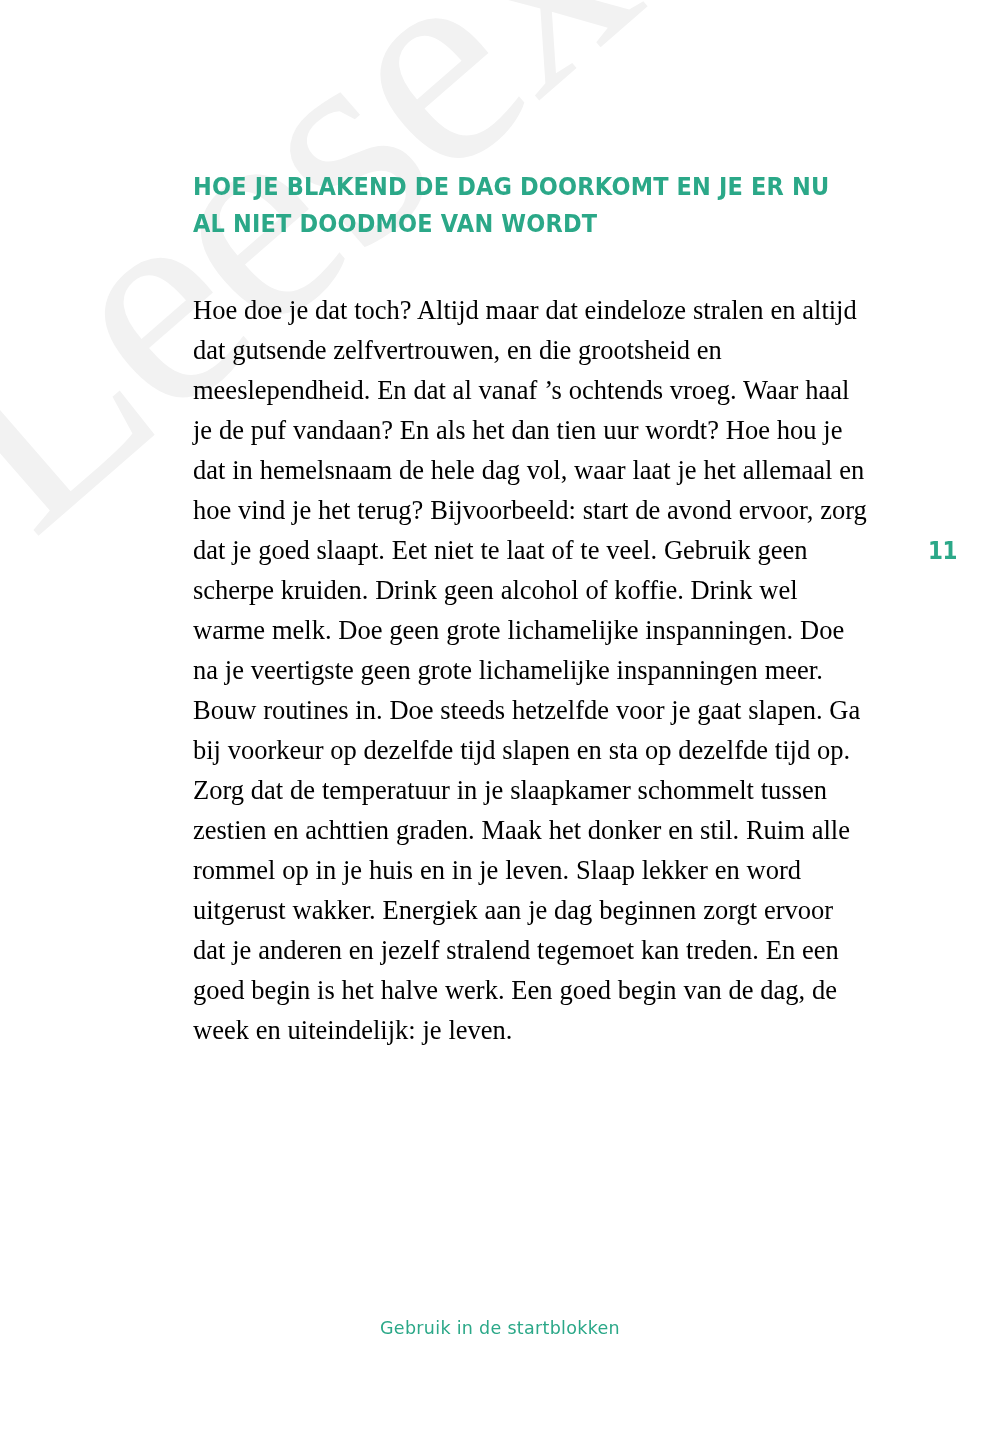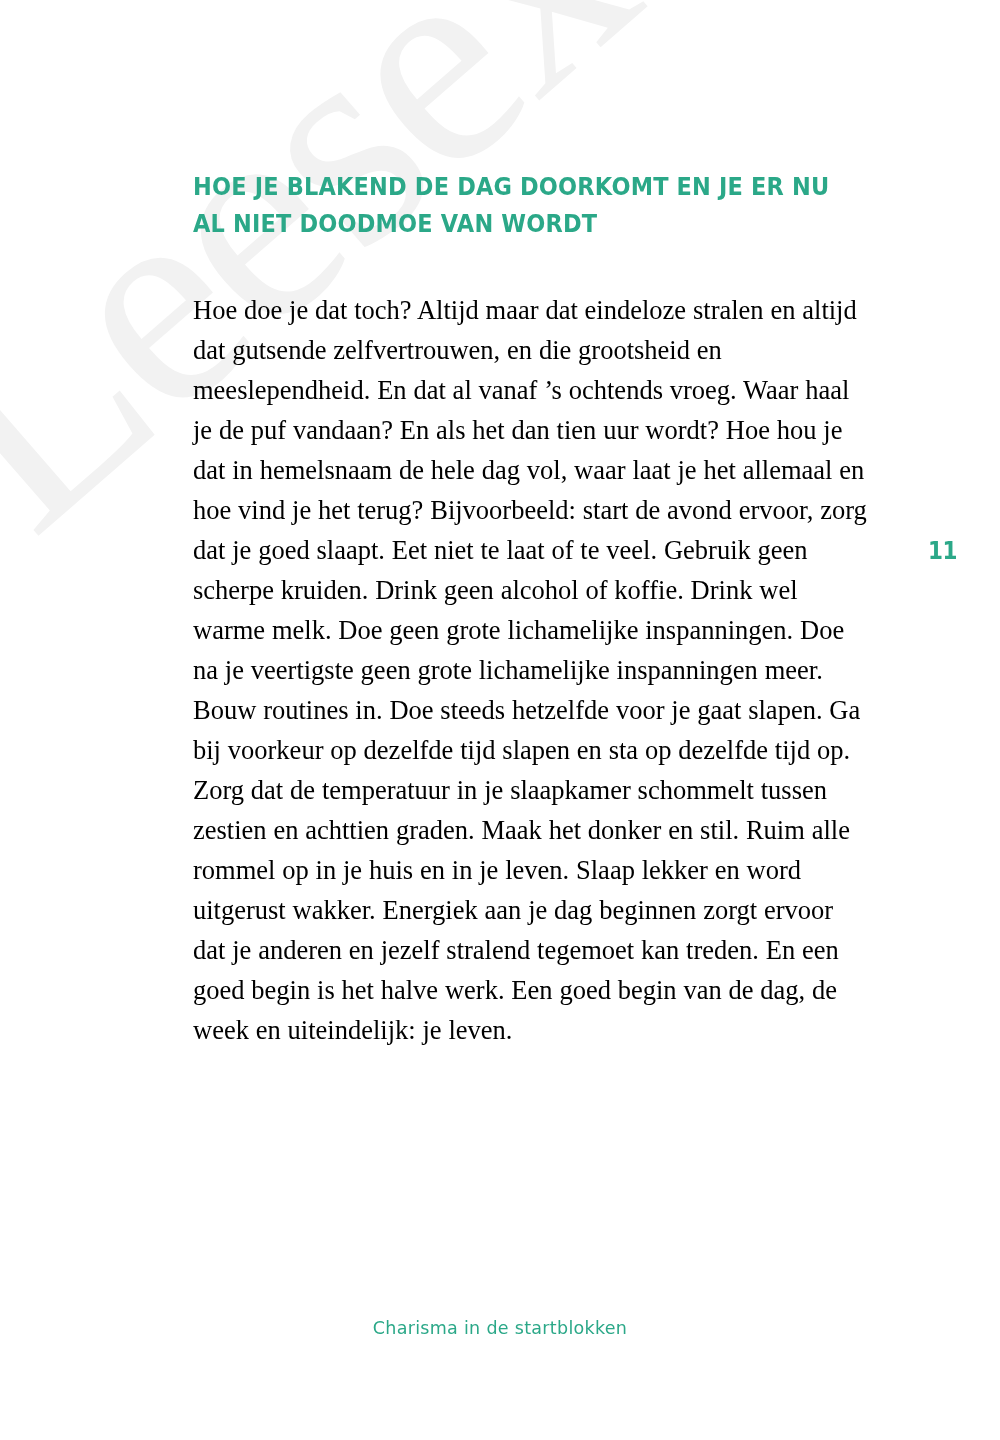--- a/index.html
+++ b/index.html
@@ -118,16 +118,16 @@
 
     <h1 class="chapter-heading">Hoe je blakend de dag doorkomt en je er nu al niet doodmoe van wordt</h1>
 
     <p class="body-paragraph">Hoe doe je dat toch? Altijd maar dat eindeloze stralen en altijd dat gutsende zelfvertrouwen, en die grootsheid en meeslependheid. En dat al vanaf ’s ochtends vroeg. Waar haal je de puf vandaan? En als het dan tien uur wordt? Hoe hou je dat in hemelsnaam de hele dag vol, waar laat je het allemaal en hoe vind je het terug? Bijvoorbeeld: start de avond ervoor, zorg dat je goed slaapt. Eet niet te laat of te veel. Gebruik geen scherpe kruiden. Drink geen alcohol of koffie. Drink wel warme melk. Doe geen grote lichamelijke inspanningen. Doe na je veertigste geen grote lichamelijke inspanningen meer. Bouw routines in. Doe steeds hetzelfde voor je gaat slapen. Ga bij voorkeur op dezelfde tijd slapen en sta op dezelfde tijd op. Zorg dat de temperatuur in je slaapkamer schommelt tussen zestien en achttien graden. Maak het donker en stil. Ruim alle rommel op in je huis en in je leven. Slaap lekker en word uitgerust wakker. Energiek aan je dag beginnen zorgt ervoor dat je anderen en jezelf stralend tegemoet kan treden. En een goed begin is het halve werk. Een goed begin van de dag, de week en uiteindelijk: je leven.</p>
 
   </div>
 
   <div class="page-number">11</div>
 
   <div class="footer">
-    <span class="footer-title">Charisma in de startblokken</span>
+    <span class="footer-title">Gebruik in de startblokken</span>
   </div>
 
 </div>
 
 </body></html>

